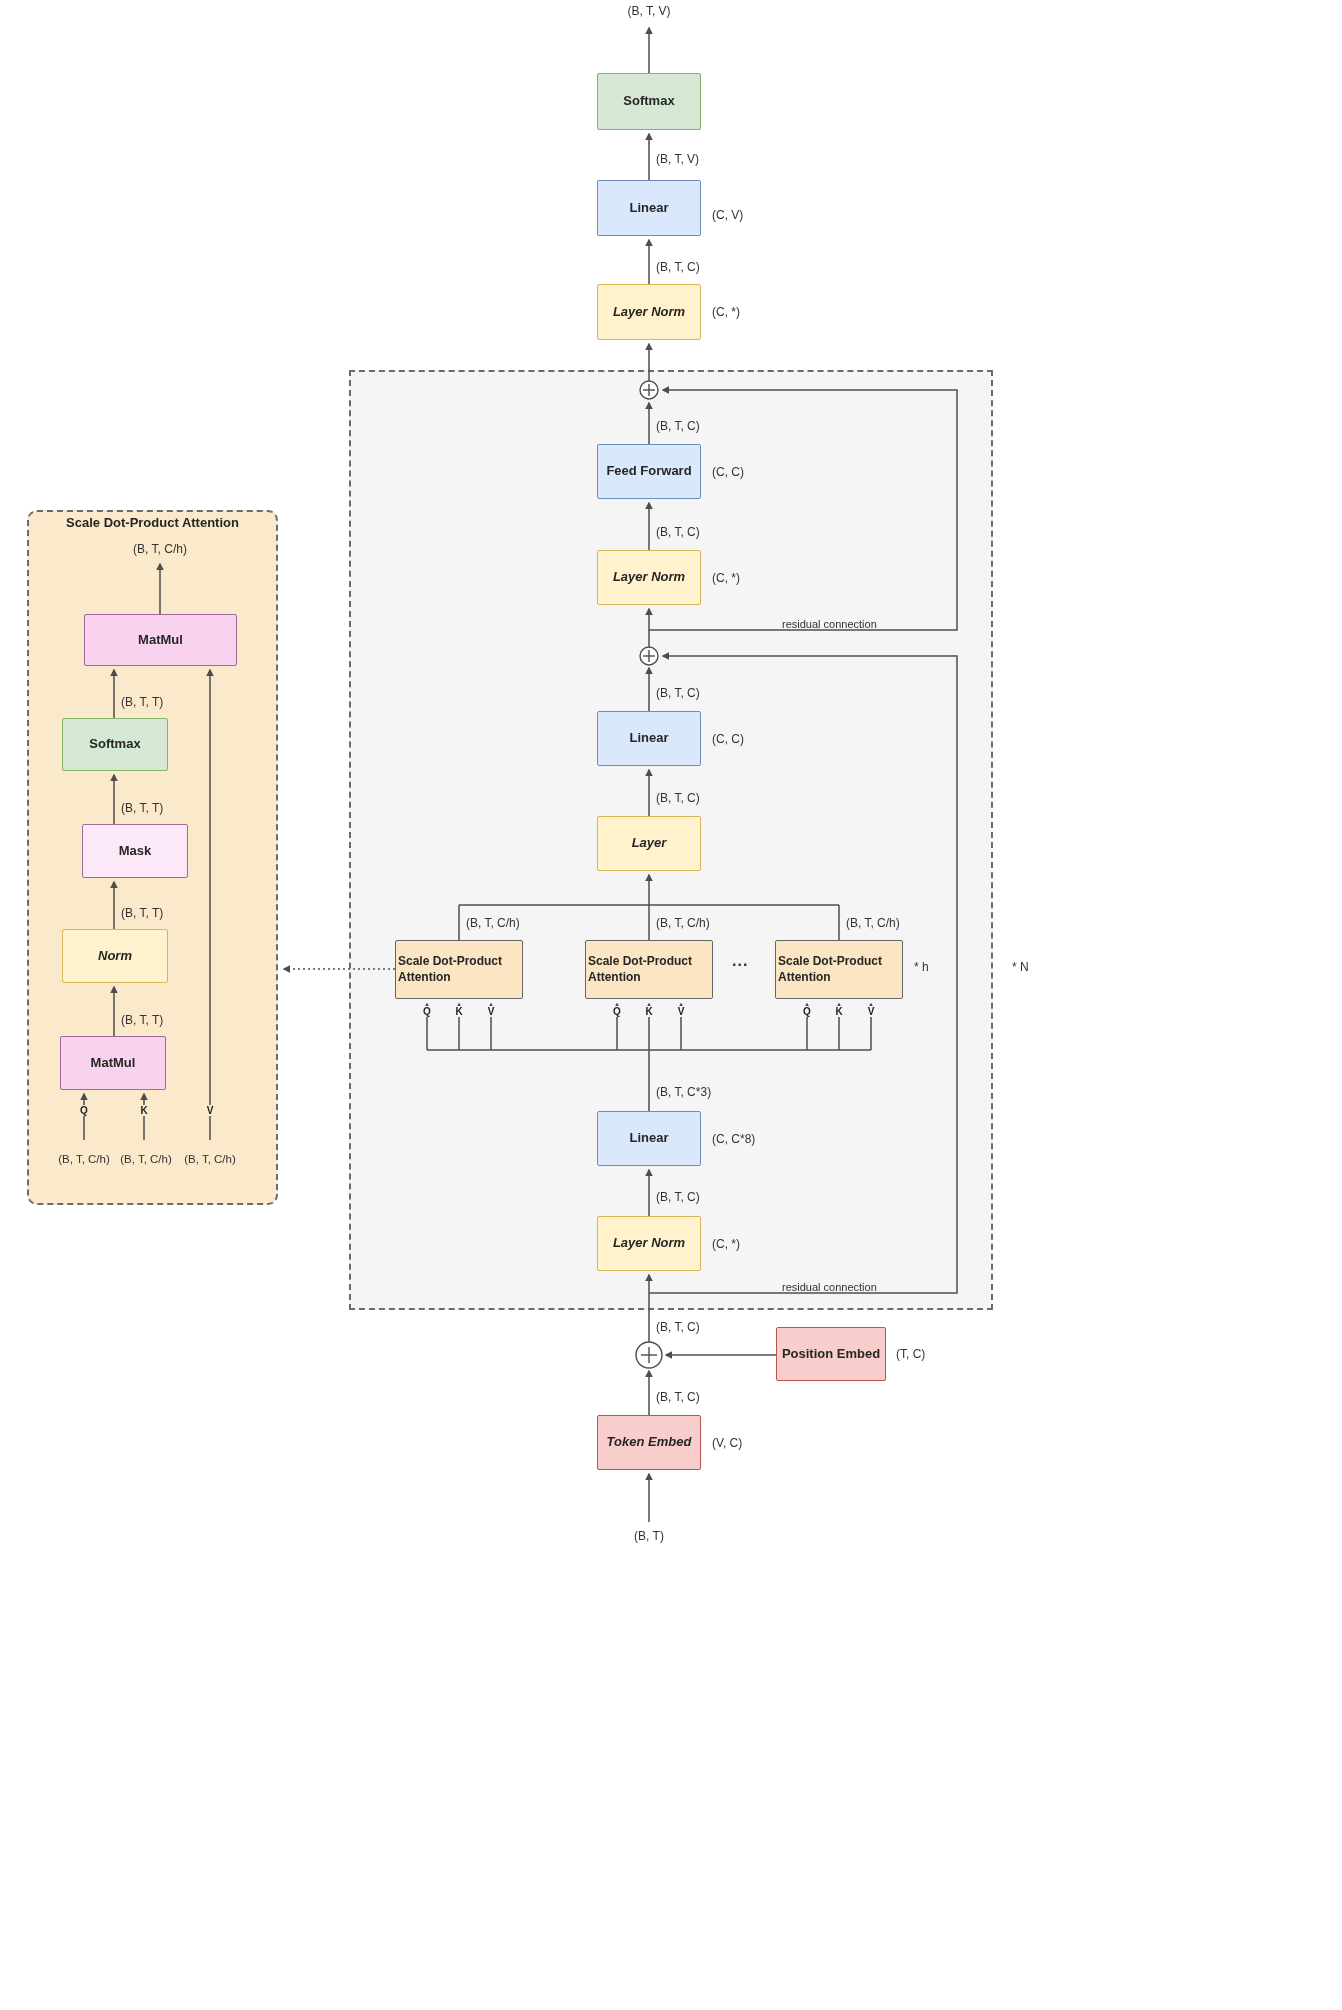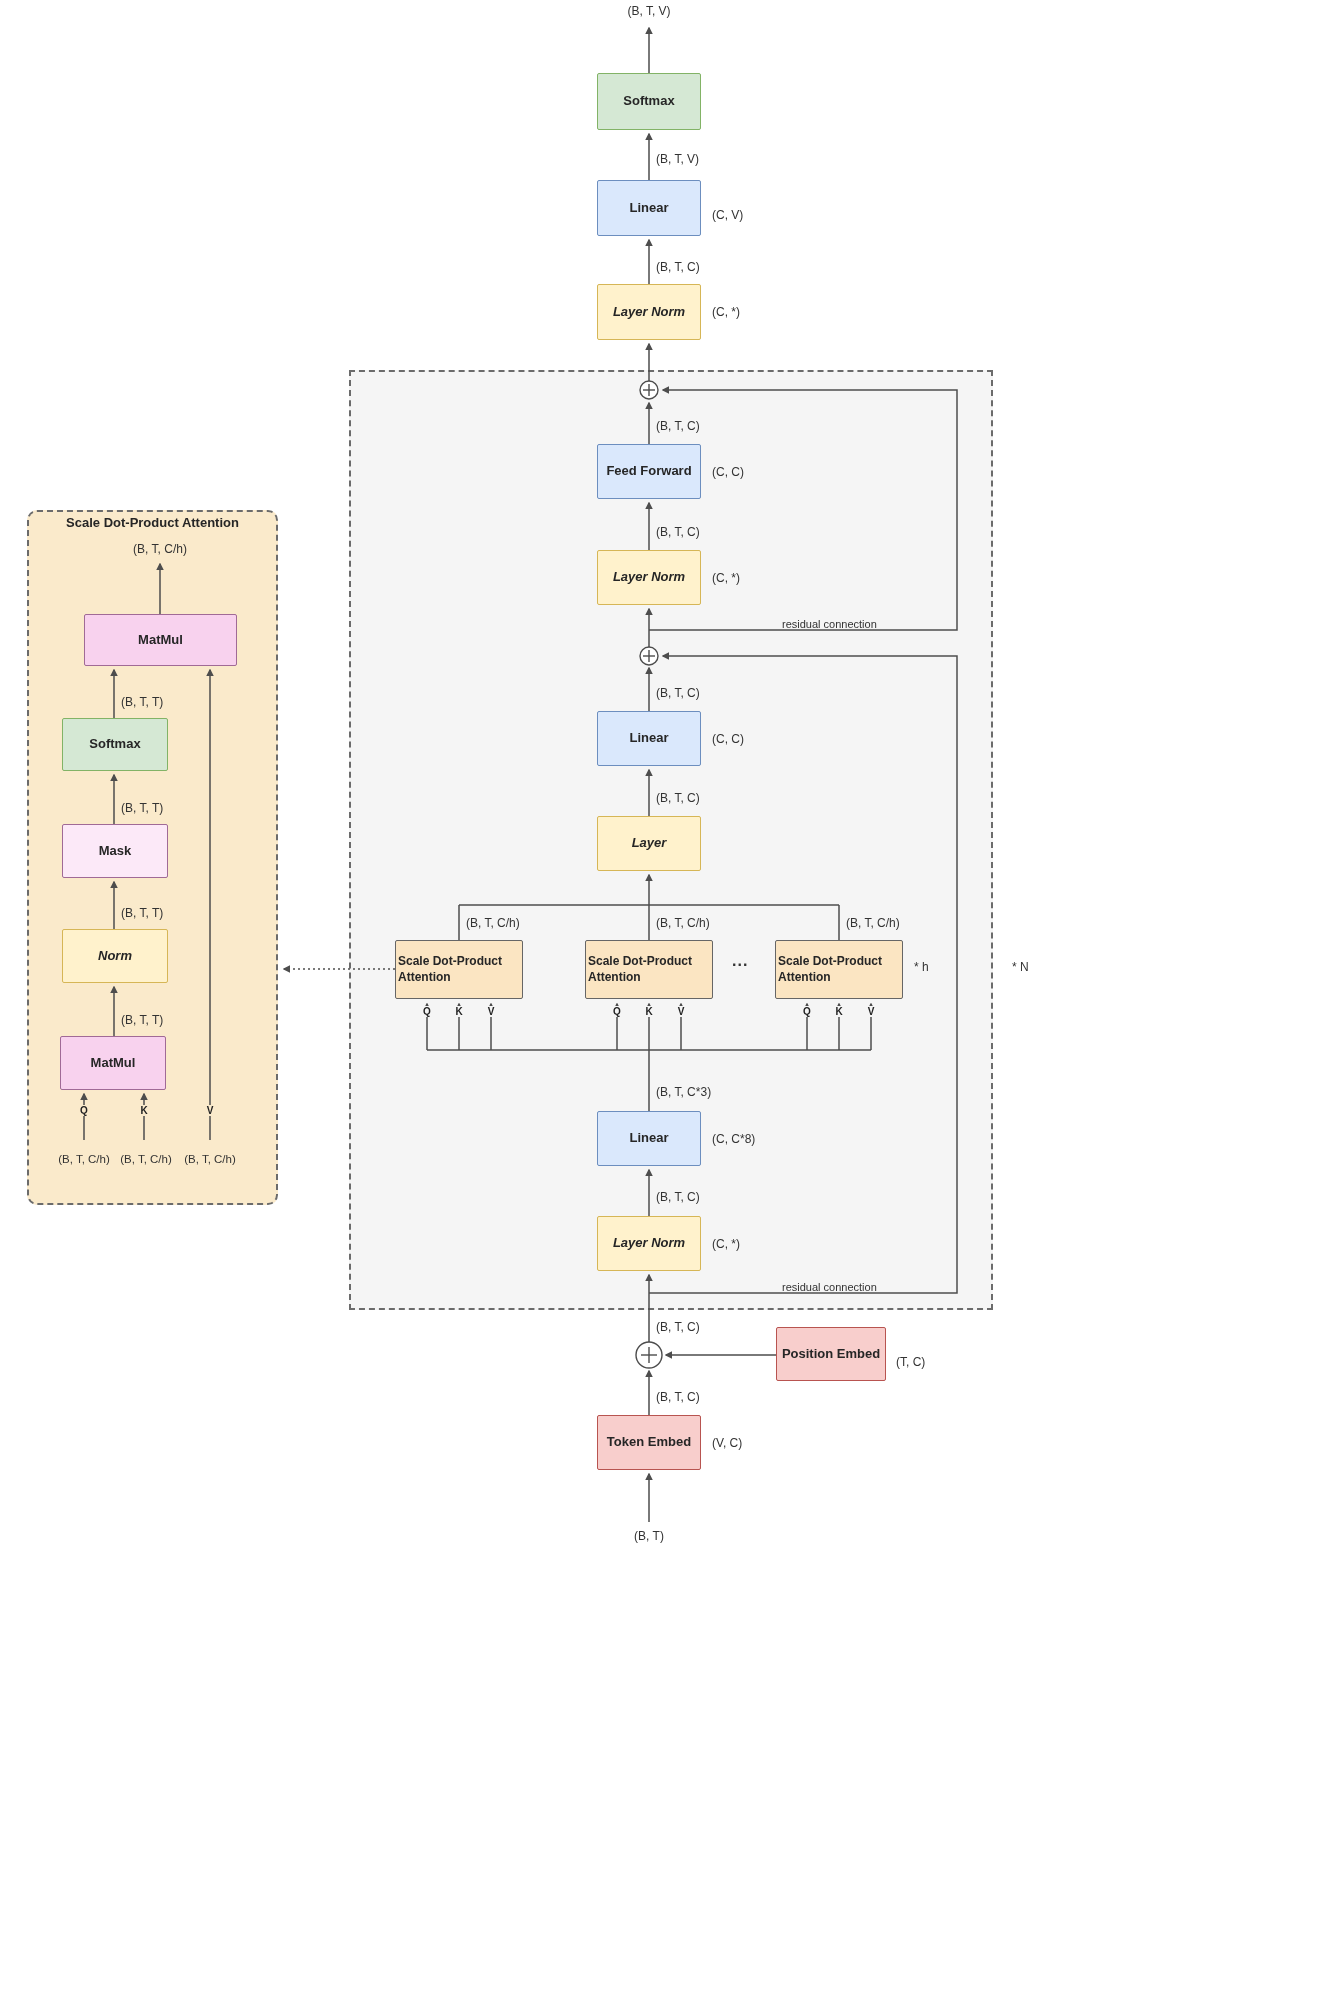--- a/index.html
+++ b/index.html
@@ -12,21 +12,21 @@
     text-align: left; font-weight: bold; font-size: 13px; color: #262626;
     border: 1px solid #999; border-radius: 2px; line-height: 1.25; padding: 2px;
   }
   .node.head { font-size: 12px; line-height: 1.3; }
   .green  { background: var(--c-green-fill,#d5e8d4);  border-color: var(--c-green-border,#82b366); }
   .blue   { background: var(--c-blue-fill,#dae8fc);   border-color: var(--c-blue-border,#6c8ebf); }
   .yellow { background: var(--c-yellow-fill,#fff2cc); border-color: var(--c-yellow-border,#d6b656); font-style: italic; }
   .red    { background: var(--c-red-fill,#f8cecc);    border-color: var(--c-red-border,#b85450); }
   .tan    { background: var(--c-tan-fill,#fbe5c2);    border-color: var(--c-tan-border,#666666); }
   .pink   { background: var(--c-pink-fill,#f8d2ee);   border-color: var(--c-pink-border,#a06a96); }
-  .pinklight { background: var(--c-pink-light-fill,#fce9f8); border-color: var(--c-pink-border,#a06a96); }
+  .pinklight { background: var(--c-pink-light-fill,#fce9f8); border-color: var(--c-pink-border,#a06a96); margin-left: 20px; }
   .group-box {
     position: absolute; background: var(--c-block-fill,#f5f5f5);
     border: 2px dashed var(--c-block-border,#6b6b6b);
   }
   .detail-box {
     position: absolute; background: var(--c-detail-fill,#faeacb);
     border: 2px dashed var(--c-block-border,#6b6b6b); border-radius: 10px;
   }
   .shape-label { position: absolute; font-size: 12px; color: #333333; white-space: nowrap; }
   .ctr { transform: translateX(-50%); }
@@ -129,21 +129,21 @@
   <div class="node blue" style="left:597px;top:444px;width:104px;height:55px;">Feed Forward</div>
   <div class="node yellow" style="left:597px;top:550px;width:104px;height:55px;">Layer Norm</div>
   <div class="node blue" style="left:597px;top:711px;width:104px;height:55px;">Linear</div>
   <div class="node yellow" style="left:597px;top:816px;width:104px;height:55px;">Layer</div>
   <div class="node tan head" style="left:395px;top:940px;width:128px;height:59px;">Scale Dot-Product Attention</div>
   <div class="node tan head" style="left:585px;top:940px;width:128px;height:59px;">Scale Dot-Product Attention</div>
   <div class="node tan head" style="left:775px;top:940px;width:128px;height:59px;">Scale Dot-Product Attention</div>
   <div class="node blue" style="left:597px;top:1111px;width:104px;height:55px;">Linear</div>
   <div class="node yellow" style="left:597px;top:1216px;width:104px;height:55px;">Layer Norm</div>
   <div class="node red" style="left:776px;top:1327px;width:110px;height:54px;">Position Embed</div>
-  <div class="node red" style="left:597px;top:1415px;width:104px;height:55px;">Token Embed</div>
+  <div class="node red" style="left:597px;top:1415px;width:104px;height:55px;font-style:italic;">Token Embed</div>
 
   <div class="detail-title" style="left:27px;top:515px;width:251px;">Scale Dot-Product Attention</div>
   <div class="node pink" style="left:84px;top:614px;width:153px;height:52px;">MatMul</div>
   <div class="node green" style="left:62px;top:718px;width:106px;height:53px;">Softmax</div>
   <div class="node pinklight" style="left:62px;top:824px;width:106px;height:54px;">Mask</div>
   <div class="node yellow" style="left:62px;top:929px;width:106px;height:54px;">Norm</div>
   <div class="node pink" style="left:60px;top:1036px;width:106px;height:54px;">MatMul</div>
 
   <div class="shape-label ctr" style="left:649px;top:4px;">(B, T, V)</div>
   <div class="shape-label" style="left:656px;top:152px;">(B, T, V)</div>
@@ -161,21 +161,21 @@
   <div class="shape-label" style="left:656px;top:1390px;">(B, T, C)</div>
   <div class="shape-label ctr" style="left:649px;top:1529px;">(B, T)</div>
 
   <div class="shape-label" style="left:712px;top:208px;">(C, V)</div>
   <div class="shape-label" style="left:712px;top:305px;">(C, *)</div>
   <div class="shape-label" style="left:712px;top:465px;">(C, C)</div>
   <div class="shape-label" style="left:712px;top:571px;">(C, *)</div>
   <div class="shape-label" style="left:712px;top:732px;">(C, C)</div>
   <div class="shape-label" style="left:712px;top:1132px;">(C, C*8)</div>
   <div class="shape-label" style="left:712px;top:1237px;">(C, *)</div>
-  <div class="shape-label" style="left:896px;top:1347px;margin-top:8px;">(T, C)</div>
+  <div class="shape-label" style="left:896px;top:1347px;">(T, C)</div>
   <div class="shape-label" style="left:712px;top:1436px;">(V, C)</div>
 
   <div class="note" style="left:782px;top:618px;">residual connection</div>
   <div class="note" style="left:782px;top:1281px;">residual connection</div>
   <div class="dots" style="left:732px;top:952px;">...</div>
   <div class="mult" style="left:914px;top:960px;">* h</div>
   <div class="mult" style="left:1012px;top:960px;">* N</div>
 
   <div class="qkv on-gray" style="left:427px;top:1006px;">Q</div>
   <div class="qkv on-gray" style="left:459px;top:1006px;">K</div>

